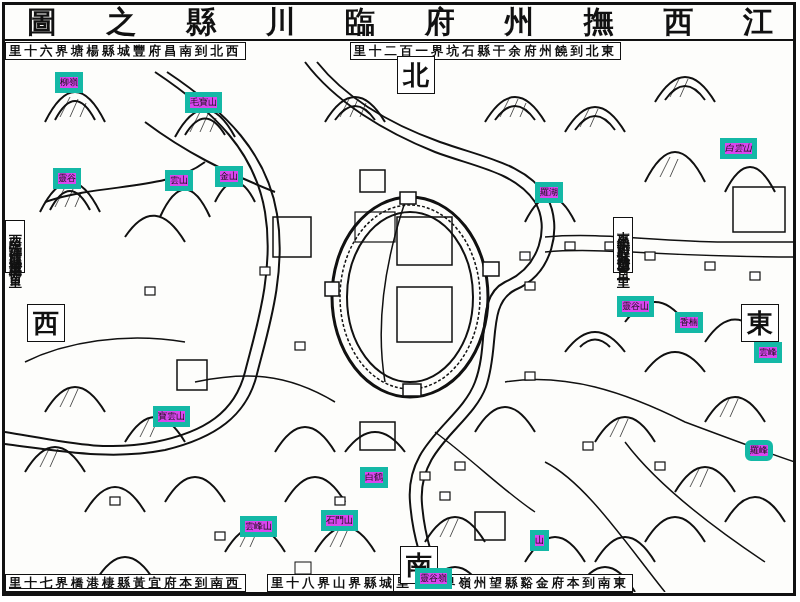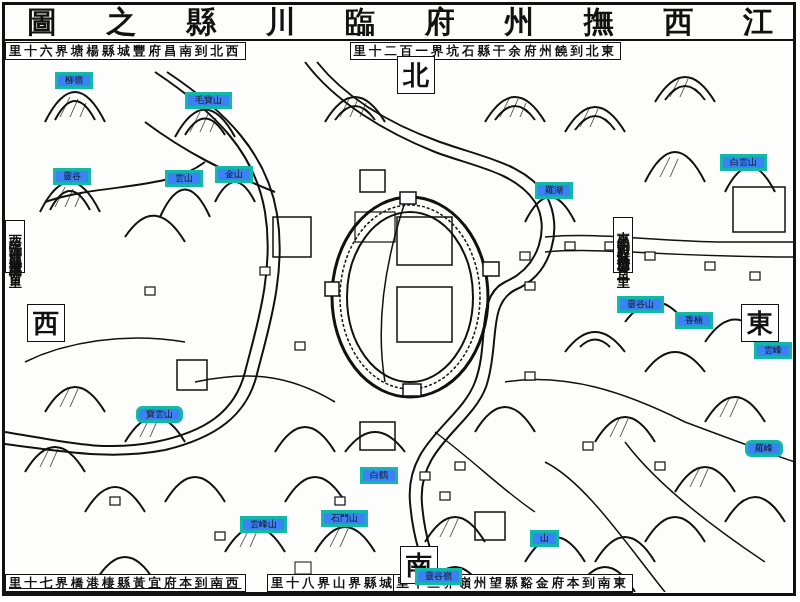--- a/index.html
+++ b/index.html
@@ -4,21 +4,21 @@
 <style>
   html,body{margin:0;padding:0;background:#fff;}
   body{width:800px;height:602px;overflow:hidden;position:relative;font-family:"DejaVu Serif","Liberation Serif",serif;color:#111;}
   .frame{position:absolute;left:2px;top:2px;width:794px;height:594px;border:3px solid #111;box-sizing:border-box;background:#fdfdfb;}
   .title-bar{position:absolute;left:5px;top:5px;width:790px;height:36px;border-bottom:2px solid #111;display:flex;flex-direction:row-reverse;justify-content:space-between;align-items:center;padding:0 22px;box-sizing:border-box;}
   .title-char{font-size:30px;font-weight:bold;line-height:36px;}
   .inner{position:absolute;left:5px;top:42px;width:628px;height:550px;border-bottom:2px solid #111;}
   .hlabel{position:absolute;border:1.5px solid #111;background:#fff;font-size:12.5px;font-weight:bold;line-height:16px;padding:0 3px;white-space:nowrap;letter-spacing:3px;direction:rtl;unicode-bidi:bidi-override;}
   .vlabel{position:absolute;border:1.5px solid #111;background:#fff;font-size:13px;font-weight:bold;writing-mode:vertical-rl;line-height:16px;padding:3px 1px;letter-spacing:3px;}
   .compass{position:absolute;border:1.5px solid #111;background:#fff;font-size:26px;font-weight:bold;width:36px;height:36px;display:flex;align-items:center;justify-content:center;}
-  .mlabel{position:absolute;border:3px solid #14b8a6;background:#3b82f6;font-size:9px;line-height:11px;padding:0 7px;white-space:nowrap;}
+  .mlabel{position:absolute;border:5px solid #14b8a6;background:#d946ef;font-size:9px;line-height:11px;padding:0 0;white-space:nowrap;}
   svg{position:absolute;left:0;top:0;}
 </style>
 </head>
 <body>
 
 <div class="frame"></div>
 
 <div class="title-bar">
   <span class="title-char">江</span>
   <span class="title-char">西</span>
@@ -174,24 +174,24 @@
   <div class="compass" style="left:395px;top:504px;">南</div>
   <div class="compass" style="left:736px;top:262px;">東</div>
   <div class="compass" style="left:22px;top:262px;">西</div>
 
   <div class="mlabel" style="left:50px;top:30px;">柳嶺</div>
   <div class="mlabel" style="left:180px;top:50px;">毛寶山</div>
   <div class="mlabel" style="left:48px;top:126px;">靈谷</div>
   <div class="mlabel" style="left:160px;top:128px;">雲山</div>
   <div class="mlabel" style="left:210px;top:124px;">金山</div>
   <div class="mlabel" style="left:530px;top:140px;">羅湖</div>
-  <div class="mlabel" style="left:715px;top:112px;">白雲山</div>
+  <div class="mlabel" style="left:715px;top:96px;font-style:italic;">白雲山</div>
   <div class="mlabel" style="left:612px;top:254px;">靈谷山</div>
   <div class="mlabel" style="left:670px;top:270px;">香楠</div>
   <div class="mlabel" style="left:705px;top:300px;margin-left:44px;">雲峰</div>
-  <div class="mlabel" style="left:131px;top:364px;border-radius:6px;">寶雲山</div>
+  <div class="mlabel" style="left:148px;top:364px;">寶雲山</div>
   <div class="mlabel" style="left:235px;top:474px;">雲峰山</div>
   <div class="mlabel" style="left:316px;top:468px;">石門山</div>
   <div class="mlabel" style="left:410px;top:478px;margin-top:48px;">靈谷嶺</div>
   <div class="mlabel" style="left:355px;top:425px;">白鶴</div>
   <div class="mlabel" style="left:740px;top:398px;border-radius:6px;">羅峰</div>
   <div class="mlabel" style="left:525px;top:488px;">山</div>
 </div>
 
 </body></html>

